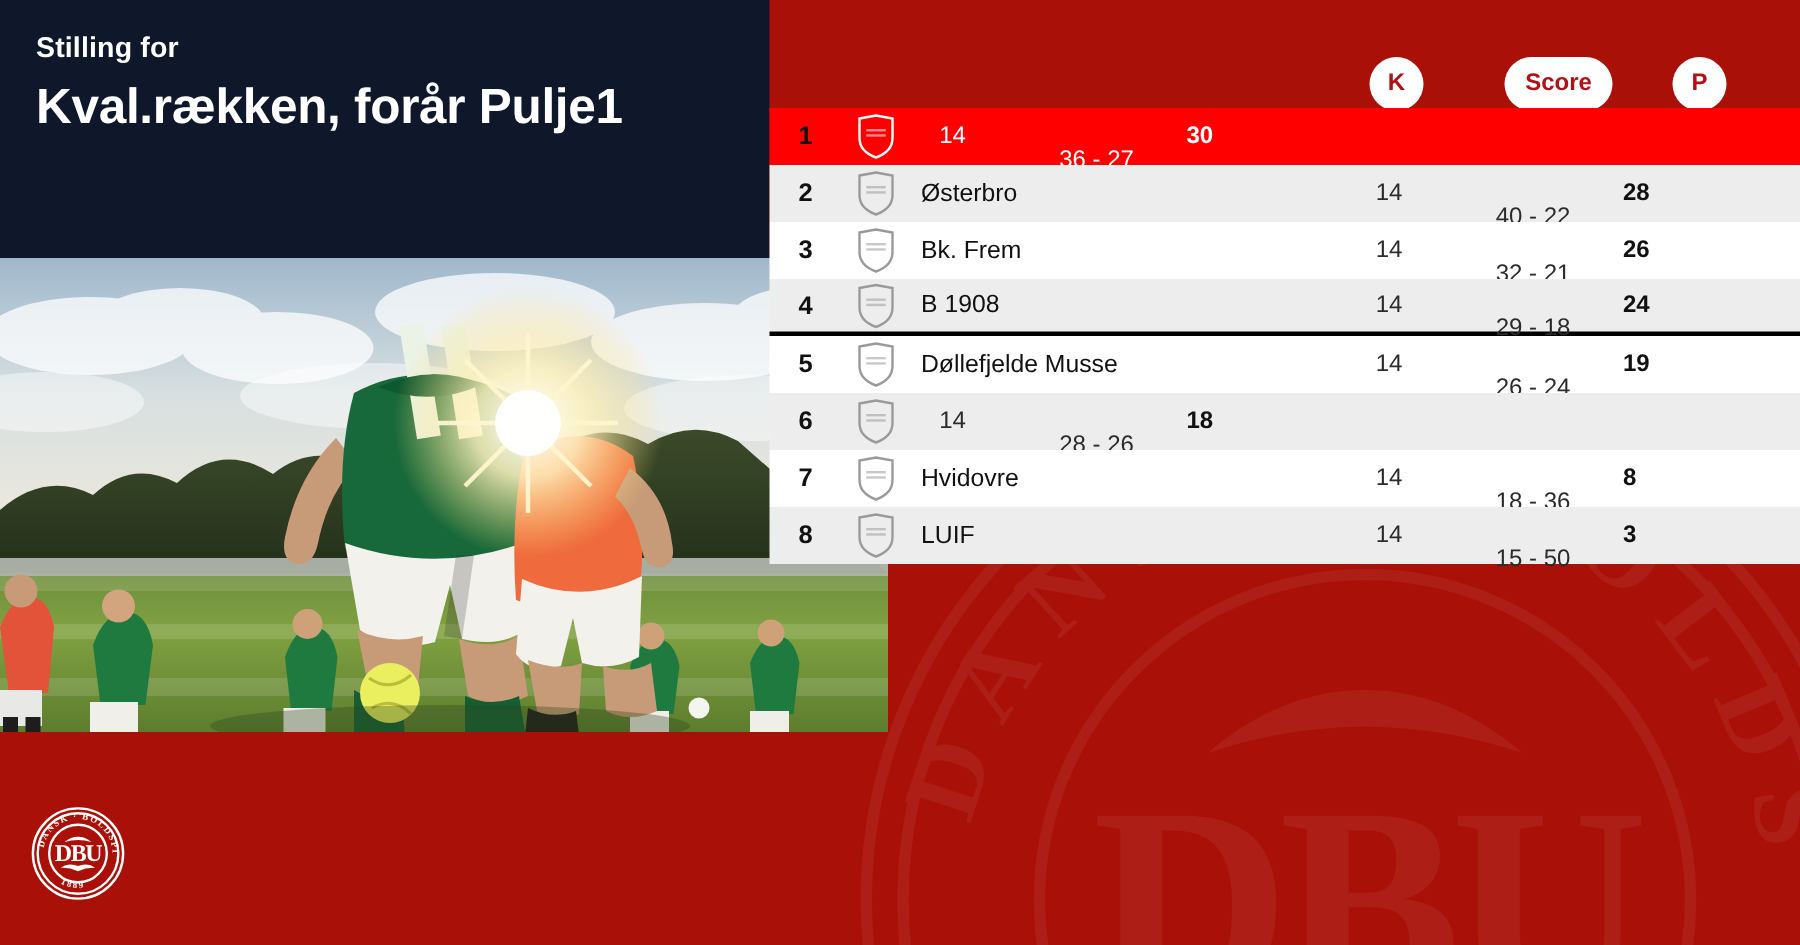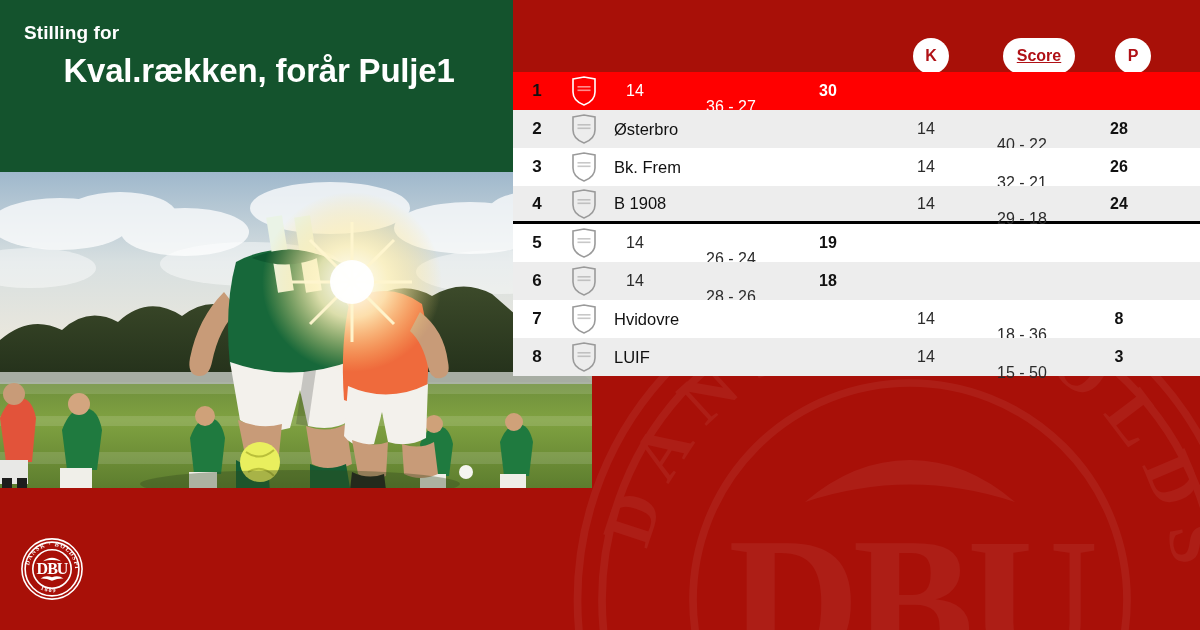--- a/index.html
+++ b/index.html
@@ -18,23 +18,22 @@
     opacity:0.055;
     pointer-events:none;
   }
   .watermark svg { width:100%; height:100%; display:block; }
 
   
   .header-band {
     position:absolute;
     left:0; top:0;
     width:513px; height:172px;
-    background:#14532d;
+    background:#0f172a;
     z-index:3;
-    text-align:center;
   }
   .header-kicker {
     position:absolute;
     left:24px; top:22px;
     font-size:19px;
     font-weight:bold;
     color:#ffffff;
     letter-spacing:0.1px;
   }
   .header-title {
@@ -80,21 +79,21 @@
     height:36px;
     background:#ffffff;
     color:#B01116;
     font-size:16px;
     font-weight:bold;
     display:flex;
     align-items:center;
     justify-content:center;
   }
   .badge-k     { left:913px; width:36px; border-radius:18px; }
-  .badge-score { left:1003px; width:72px; border-radius:18px;text-decoration:underline; }
+  .badge-score { left:1003px; width:72px; border-radius:18px; }
   .badge-p     { left:1115px; width:36px; border-radius:18px; }
 
   
   .table {
     position:absolute;
     left:513px; top:72px;
     width:687px;
     z-index:4;
   }
   .row {
@@ -146,21 +145,20 @@
   }
   .cell-score {
     flex:0 0 120px;
     text-align:center;
     font-size:16px;
     color:#2b2b2b;
     margin-top:31px;
   }
   .cell-p {
     flex:0 0 74px;
-    text-align:center;
     font-size:16px;
     font-weight:bold;
     color:#111111;
   }
   .cell-spacer { flex:0 0 44px; }
 </style>
 </head>
 <body>
 
 <div class="watermark">
@@ -386,20 +384,21 @@
     </div>
     <div class="row">
       <div class="cell-rank">5</div>
       <div class="cell-crest" style="color:#9a9a9a">
     <svg viewBox="0 0 26 30" xmlns="http://www.w3.org/2000/svg">
       <path d="M2 3 L13 1 L24 3 L24 16 Q24 25 13 29 Q2 25 2 16 Z" fill="none" stroke="currentColor" stroke-width="1.6"></path>
       <rect x="6.5" y="10" width="13" height="1.6" fill="currentColor" opacity="0.55"></rect>
       <rect x="6.5" y="13.5" width="13" height="1.6" fill="currentColor" opacity="0.55"></rect>
     </svg>
       </div>
+      <div class="cell-team">Døllefjelde Musse</div>
       <div class="cell-k">14</div>
       <div class="cell-score">26 - 24</div>
       <div class="cell-p">19</div>
       <div class="cell-spacer"></div>
     </div>
     <div class="row alt">
       <div class="cell-rank">6</div>
       <div class="cell-crest" style="color:#9a9a9a">
     <svg viewBox="0 0 26 30" xmlns="http://www.w3.org/2000/svg">
       <path d="M2 3 L13 1 L24 3 L24 16 Q24 25 13 29 Q2 25 2 16 Z" fill="none" stroke="currentColor" stroke-width="1.6"></path>

